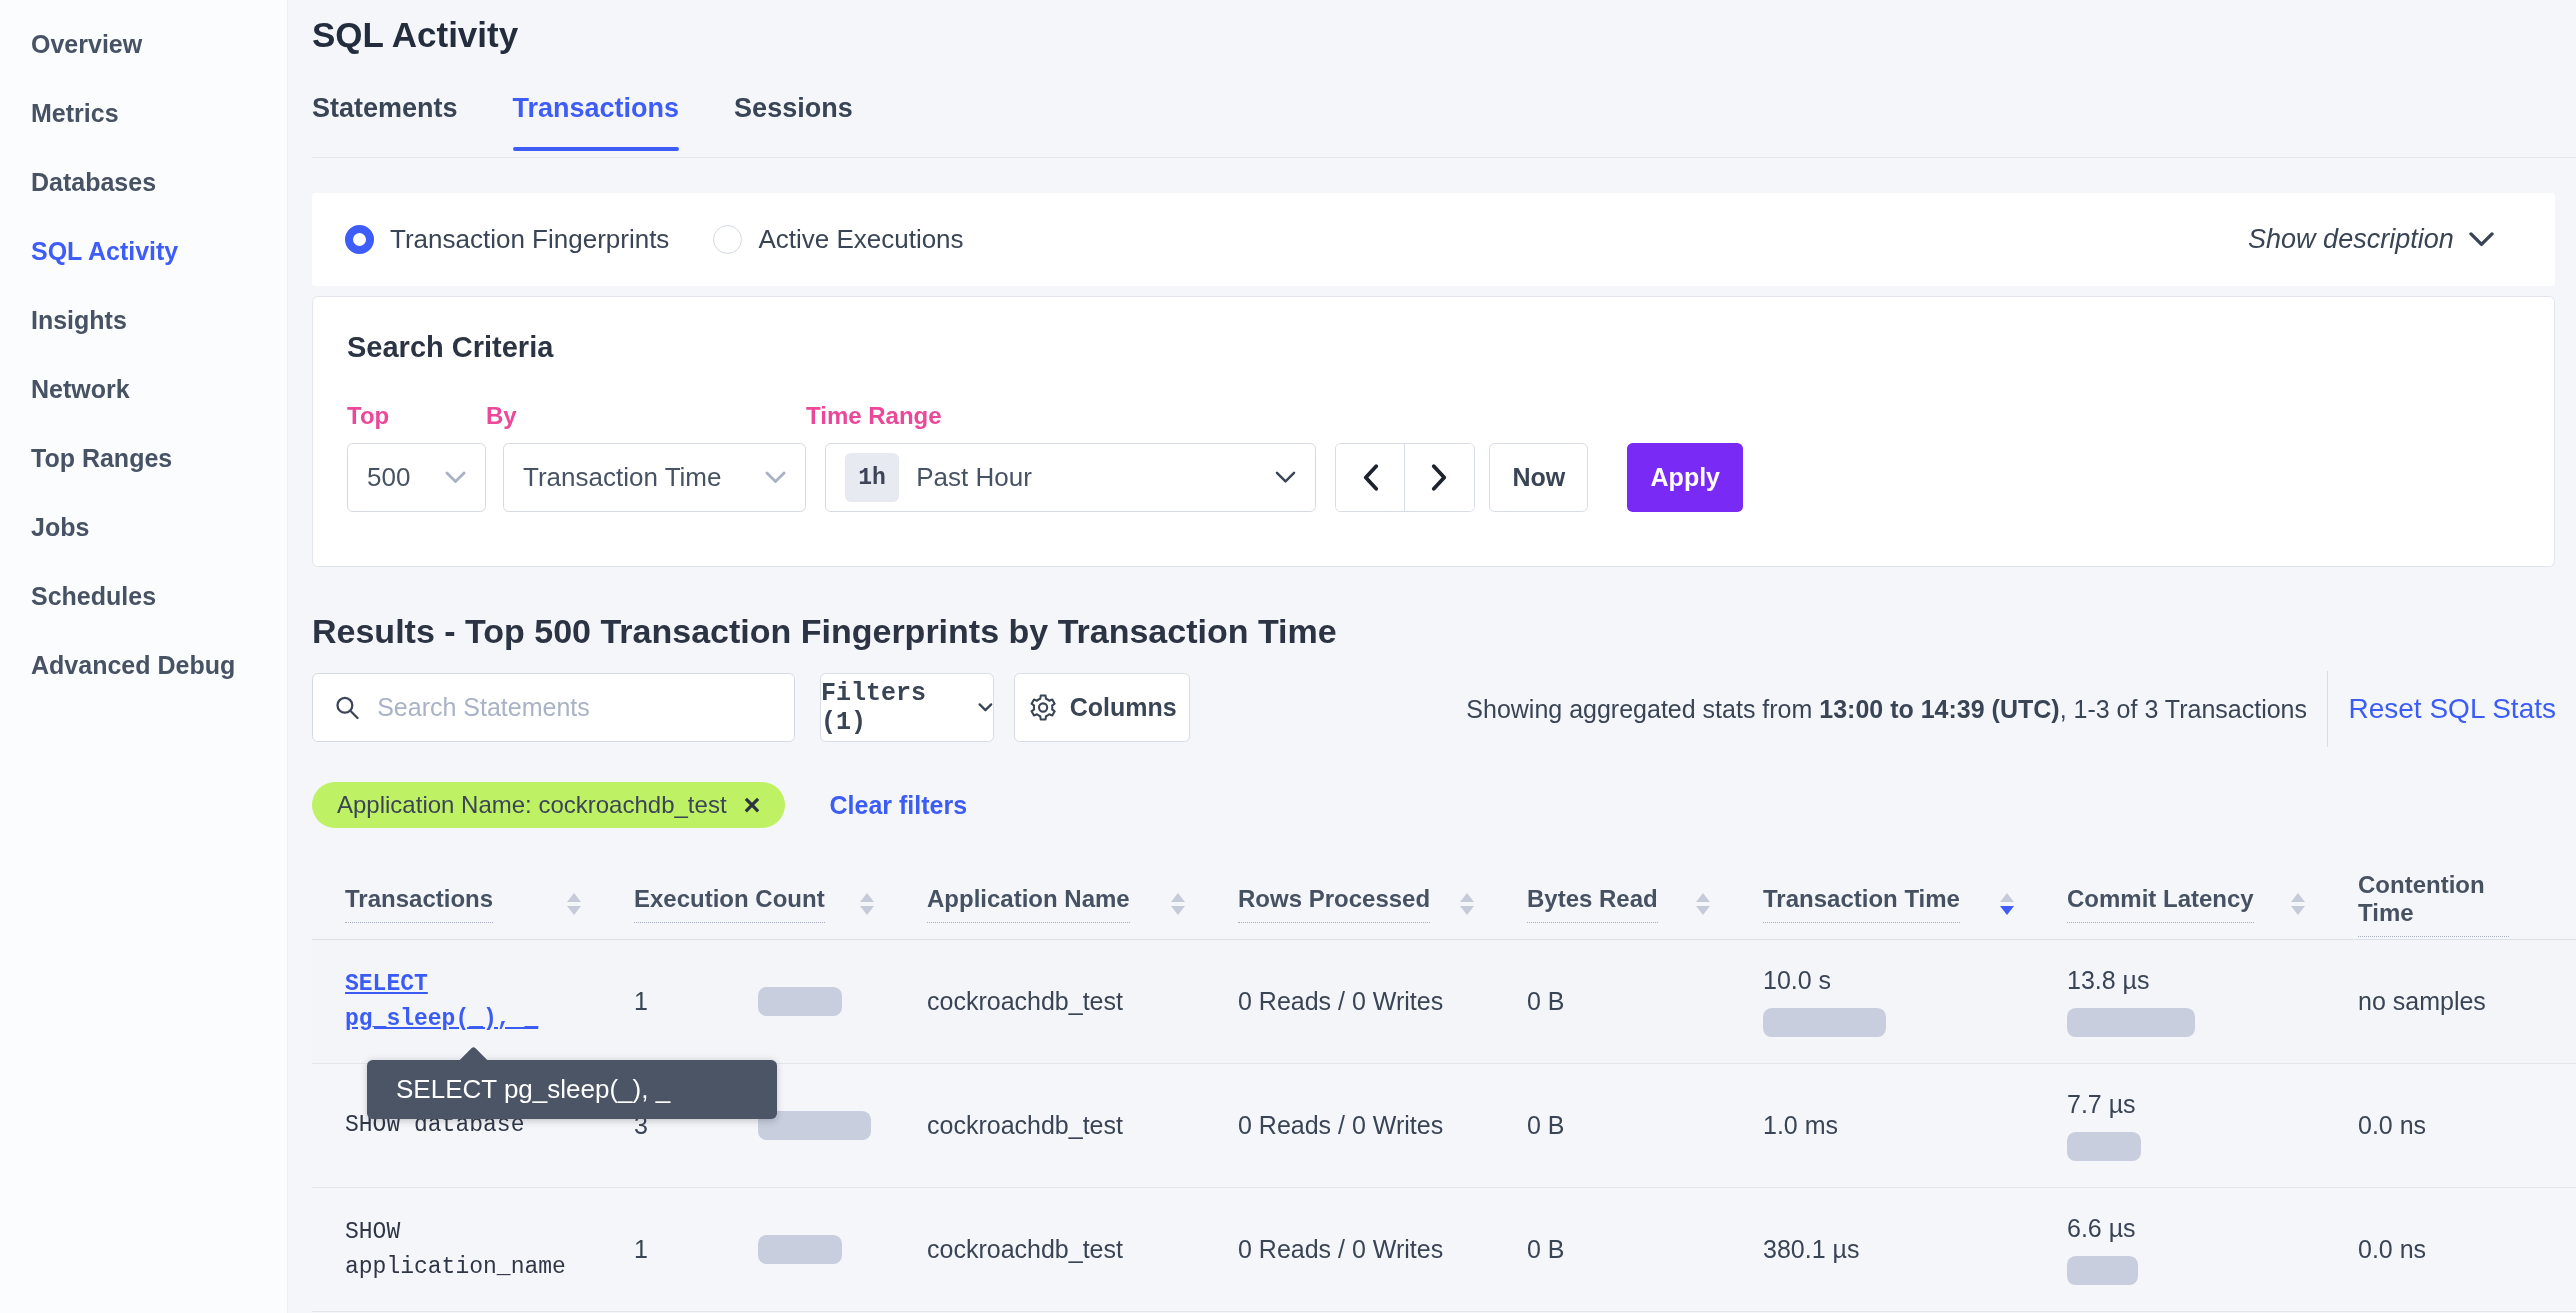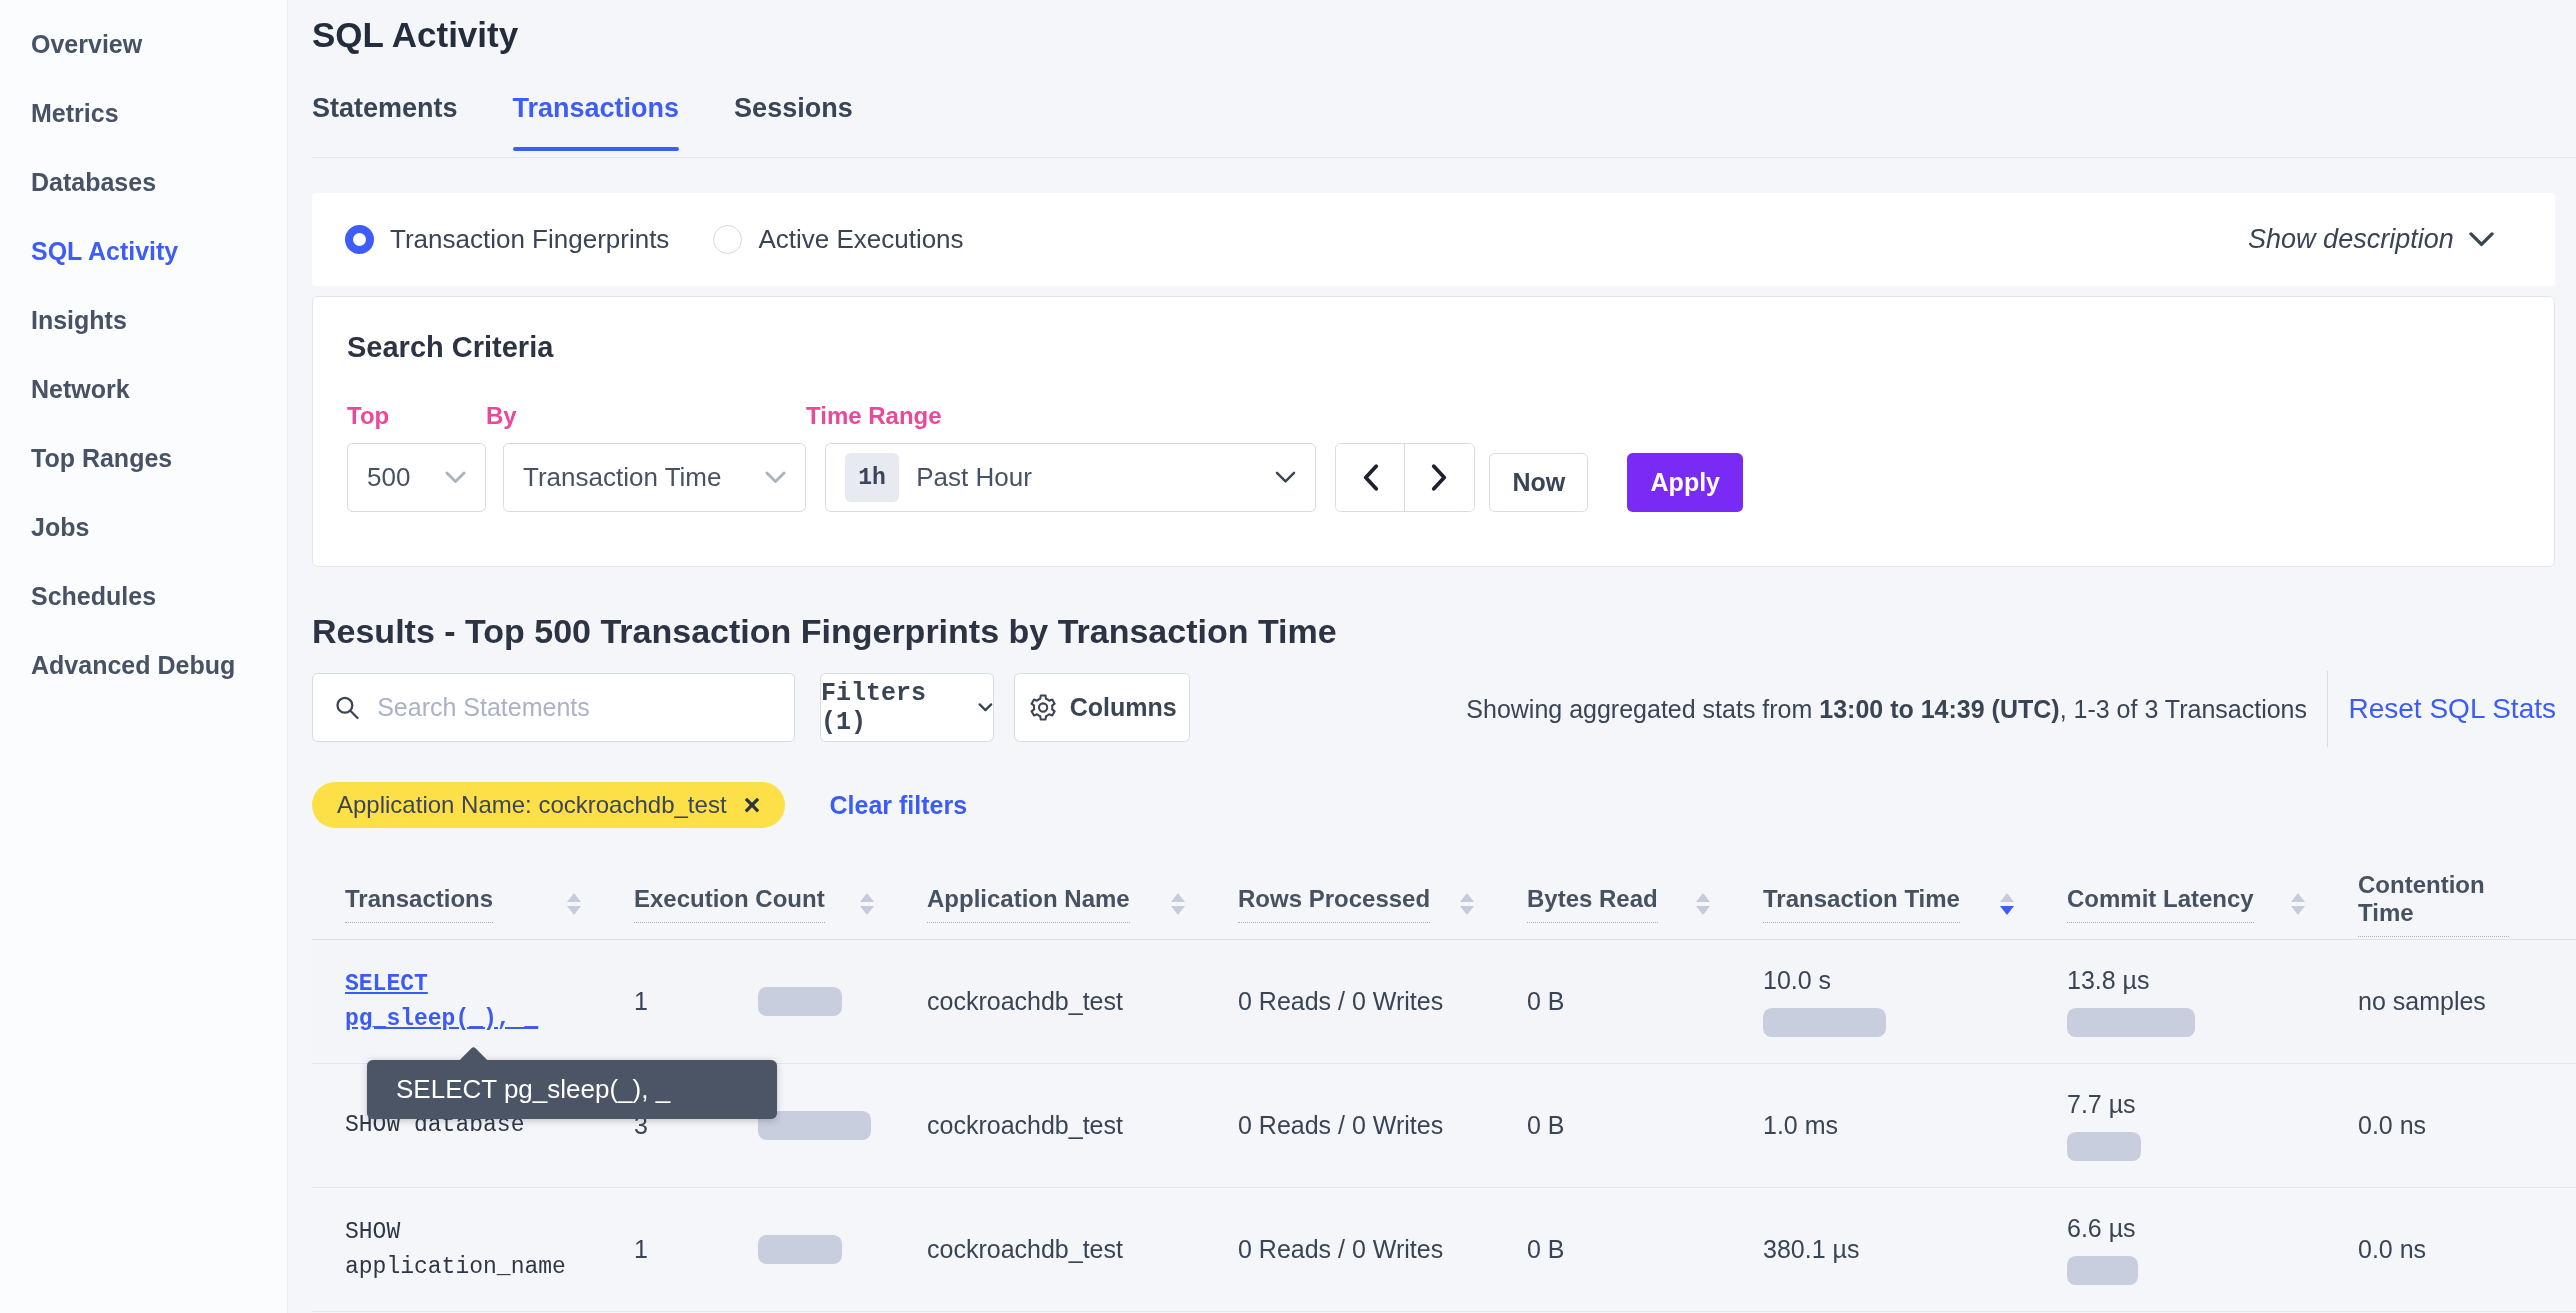--- a/index.html
+++ b/index.html
@@ -49,21 +49,21 @@
   .select .sel-value { font-size:26px; color:#475264; }
   .select .sel-chev { margin-left:auto; }
   .sel-top { width:139px; }
   .sel-by  { width:303px; margin-left:17px; }
   .sel-time{ width:491px; margin-left:19px; }
   .time-badge { background:#e7eaf1; border-radius:5.7px; font-family:"Liberation Mono", monospace;
                 font-size:23px; font-weight:700; color:#3c4557; padding:11.4px 13.3px; margin-right:17px; }
   .pager { display:flex; margin-left:19px; border:1px solid #d8dce4; border-radius:5.7px; overflow:hidden; background:#fff; height:69px; }
   .pager button { width:69px; border:none; background:#fff; cursor:pointer; display:flex; align-items:center; justify-content:center; }
   .pager button:first-child { border-right:1px solid #d8dce4; }
-  .btn { height:59px; border-radius:5.7px; font-size:25px; font-weight:700; cursor:pointer; }
+  .btn { height:69px; border-radius:5.7px; font-size:25px; font-weight:700; cursor:pointer; }
   .btn-now { width:99px; margin-left:14.3px; background:#fff; border:1px solid #d8dce4; color:#394455; }
   .btn-apply { width:116px; margin-left:39px; background:#7a2af5; border:none; color:#fff; }
 
   
   .results-heading { position:absolute; left:24px; top:612px; font-size:34px; font-weight:700; color:#2c3444; }
   .results-controls { position:absolute; left:24px; right:0; top:673px; height:72px; }
   .search-box { position:absolute; left:0; top:0; width:483px; height:69px; background:#fff;
                 border:1px solid #d5d9e2; border-radius:5.7px; display:flex; align-items:center; padding:0 21px; }
   .search-box input { border:none; outline:none; font-size:25px; color:#394455; margin-left:17px; width:100%;
                       font-family:"Liberation Sans", sans-serif; background:transparent; }
@@ -74,21 +74,21 @@
   .btn-filters { left:508px; width:174px;font-family:Liberation Mono, monospace; }
   .btn-columns { left:702px; width:176px; }
   .stats { position:absolute; right:269px; top:0; height:72px; display:flex; align-items:center; font-size:25px; color:#394455; white-space:pre; }
   .stats b { font-weight:700; }
   .stats-divider { position:absolute; right:248px; top:-1.9px; width:1px; height:76px; background:#d9dce3; }
   .reset-link { position:absolute; right:20px; top:0; height:72px; display:flex; align-items:center;
                 font-size:28px; color:#3b5cf5; cursor:pointer; }
 
   
   .chip-row { position:absolute; left:24px; top:782px; display:flex; align-items:center; }
-  .chip { height:46px; background:#fde047; border-radius:23px; display:flex; align-items:center;
+  .chip { height:46px; background:#bef264; border-radius:23px; display:flex; align-items:center;
           padding:0 25px; font-size:24px; color:#3c4557; }
   .chip .chip-x { margin-left:17px; font-size:29px; font-weight:700; color:#2b3240; cursor:pointer; line-height:1; }
   .clear-filters { margin-left:44px; font-size:25px; font-weight:700; color:#3b5cf5; cursor:pointer; }
 
   
   .table { position:absolute; left:24px; right:0; top:869px; }
   .trow { display:grid; grid-template-columns:322px 293px 311px 289px 236px 304px 291px 218px; align-items:center; }
   .thead { height:71px; border-bottom:1px solid #dcdfe7; }
   .th { display:flex; align-items:center; justify-content:space-between; padding-right:53px; }
   .th:first-child { padding-left:33px; }

